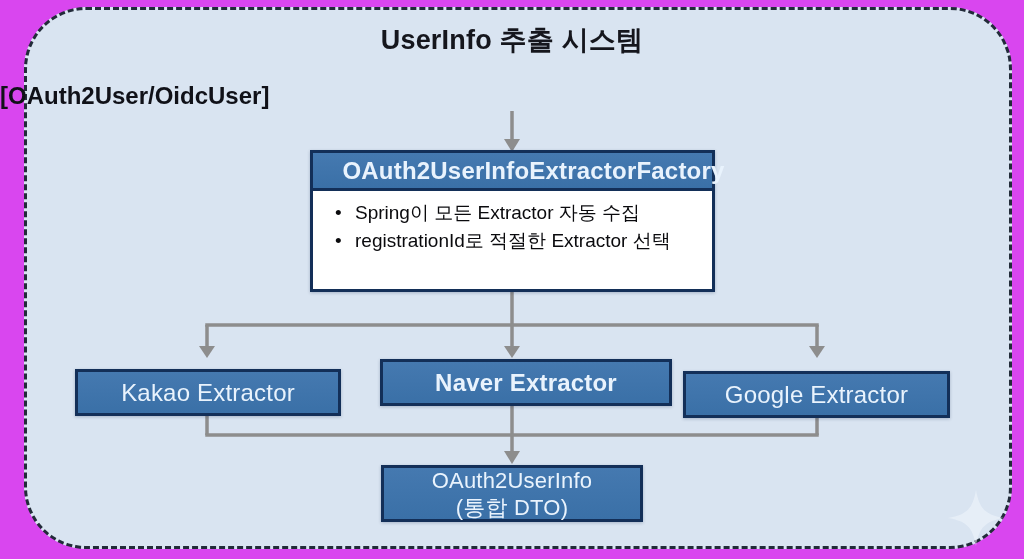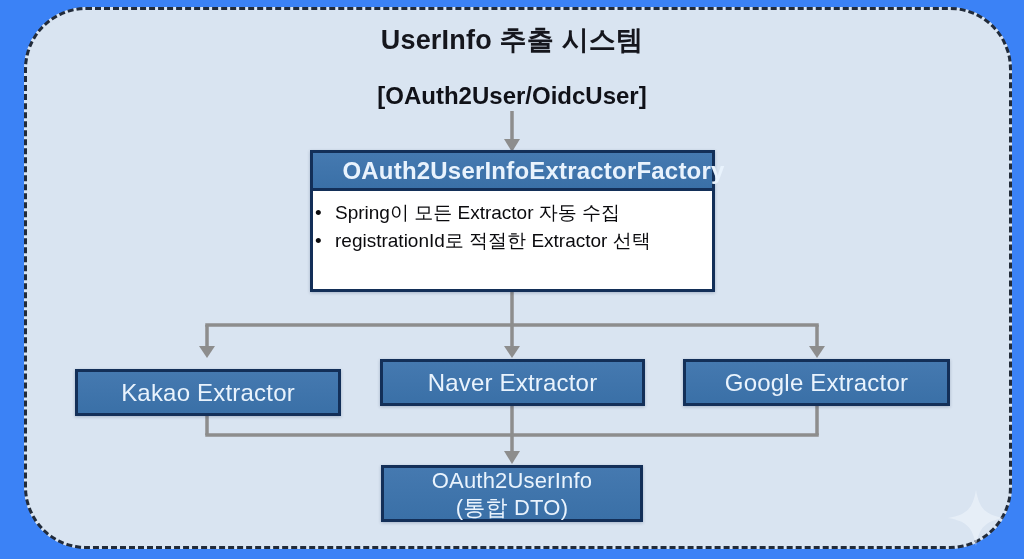--- a/index.html
+++ b/index.html
@@ -8,56 +8,56 @@
     --node-fill-light:#4579b0;
     --node-border:#132f58;
     --node-text:#e9f3fd;
     --connector:#8d8d8d;
     --dash-border:#222b39;
     --ink:#15161d;
   }
   *{margin:0;padding:0;box-sizing:border-box;}
   html,body{width:1024px;height:559px;background:#ffffff;overflow:hidden;
     font-family:"Liberation Sans","DejaVu Sans",sans-serif;}
-  .stage{position:relative;width:1024px;height:559px;background:#3b82f6;}
+  .stage{position:relative;width:1024px;height:559px;background:#d946ef;}
 
   .panel{position:absolute;left:24px;top:7px;width:988px;height:542px;
     background:var(--canvas-bg);
     border:3px dashed var(--dash-border);
     border-radius:62px;}
 
   .connectors{position:absolute;left:0;top:0;width:1024px;height:559px;pointer-events:none;}
 
   .diagram-title{position:absolute;left:0;top:22px;width:1024px;text-align:center;
     font-size:27px;font-weight:600;color:var(--ink);letter-spacing:.2px;}
 
-  .input-label{position:absolute;left:0;top:82px;width:1024px;text-align:center;
+  .input-label{position:absolute;left:0;top:82px;width:1024px;
     font-size:24px;font-weight:600;color:#101118;}
 
   .factory{position:absolute;left:310px;top:150px;width:405px;height:142px;
     border:3px solid var(--node-border);background:#ffffff;
     box-shadow:0 1px 3px rgba(20,40,80,.25);}
   .factory-header{height:38px;display:flex;align-items:center;justify-content:center;
     background:linear-gradient(180deg,var(--node-fill-light),var(--node-fill));
     border-bottom:3px solid var(--node-border);
     color:var(--node-text);font-size:24px;font-weight:600;letter-spacing:.2px;padding-left:42px;}
-  .factory-body{padding:8px 10px 6px 0;}
+  .factory-body{padding:8px 10px 6px 20px;}
   .factory-body ul{list-style:none;}
   .factory-body li{font-size:19px;line-height:28px;color:#0a0a0d;font-weight:500;
     padding-left:22px;position:relative;white-space:nowrap;}
   .factory-body li::before{content:"•";position:absolute;left:2px;top:0;color:#0a0a0d;}
 
   .node{position:absolute;display:flex;align-items:center;justify-content:center;
     background:linear-gradient(180deg,var(--node-fill-light),var(--node-fill));
     border:3px solid var(--node-border);
     color:var(--node-text);font-size:24px;font-weight:500;letter-spacing:.2px;
     box-shadow:0 1px 3px rgba(20,40,80,.25);}
   .node-kakao{left:75px;top:359px;width:266px;height:47px;margin-top:10px;}
-  .node-naver{left:380px;top:359px;width:265px;height:47px;}
-  .node-google{left:683px;top:359px;width:267px;height:47px;}
+  .node-naver{left:380px;top:359px;width:292px;height:47px;font-weight:bold;}
+  .node-google{left:683px;top:371px;width:267px;height:47px;}
 
   .node-result{left:381px;top:465px;width:262px;height:57px;flex-direction:column;
     font-size:22px;line-height:27px;font-weight:500;}
 
   .sparkle{position:absolute;left:948px;top:490px;width:56px;height:56px;opacity:.55;}
 </style>
 </head>
 <body>
 
 <div class="stage">

